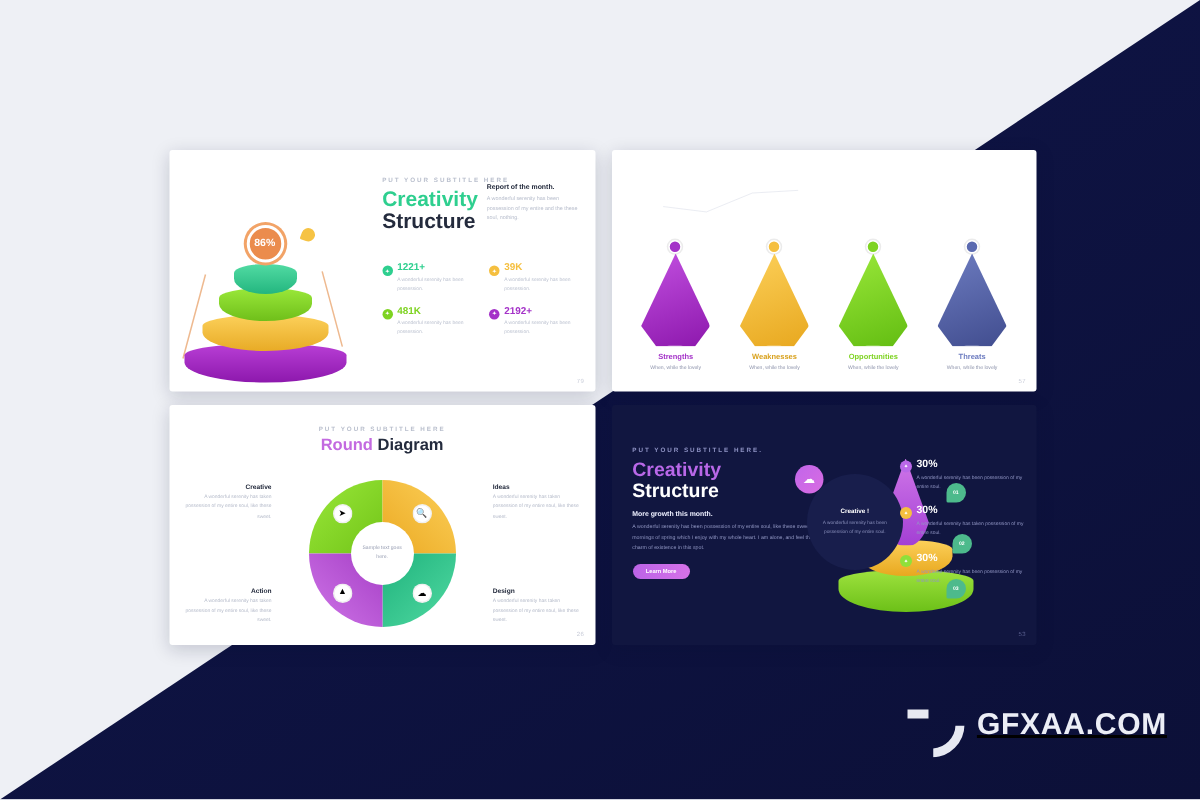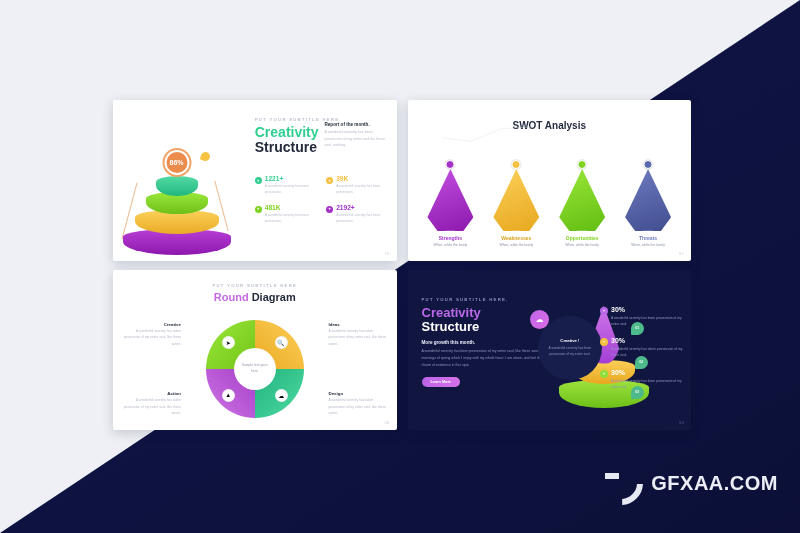--- a/index.html
+++ b/index.html
@@ -174,21 +174,21 @@
   .s4-desc{ font-size:3.3px; line-height:1.9; color:#9196c4; margin-top:2px; }
   .s4-tag{
     position:absolute; width:13px; height:13px; border-radius:50% 50% 50% 8%;
     display:flex; align-items:center; justify-content:center;
     font-size:3.4px; color:#fff; font-weight:700;
   }
 
   
   #watermark{
     position:absolute; right:22px; bottom:28px; z-index:3;
-    display:flex; align-items:center; gap:8px;
+    display:flex; align-items:center; gap:8px;text-decoration:underline;
   }
   #wm-g{
     width:44px; height:44px; border-radius:50%;
     border:6px solid #e7e9f2;
     position:relative;
     clip-path:polygon(0 0,100% 0,100% 100%,52% 100%,52% 52%,100% 52%,100% 0);
   }
   #wm-bar{ position:absolute; right:24px; bottom:26px; width:14px; height:6px; background:#e7e9f2; z-index:4; }
   #wm-text{ line-height:1.05; }
   #wm-title{ font-size:20px; font-weight:700; color:#eceef6; letter-spacing:.5px; }
@@ -255,21 +255,20 @@
             <div class="stat-val" style="color:#a432c8;">2192+</div>
              <div class="stat-sub">A wonderful serenity has been possession.</div>
           </div>
       </div>
     </div>
 
     <div class="pagenum">79</div>
   </div>
 
   <div class="slide light">
-    <div class="s2-title">SWOT Analysis</div>
 
     <svg class="swot-connector" viewBox="0 0 240 40" preserveAspectRatio="none">
       <polyline points="18,26 82,34 150,6 218,2" fill="none" stroke="#dfe2ec" stroke-width="1"></polyline>
     </svg>
 
     <div class="swot-row">
 
       <div class="swot-item">
         <div class="swot-node" style="background:#a432c8;"></div>
         <div class="swot-cone" style="background:linear-gradient(160deg,#c250e0,#8d18ad);">

